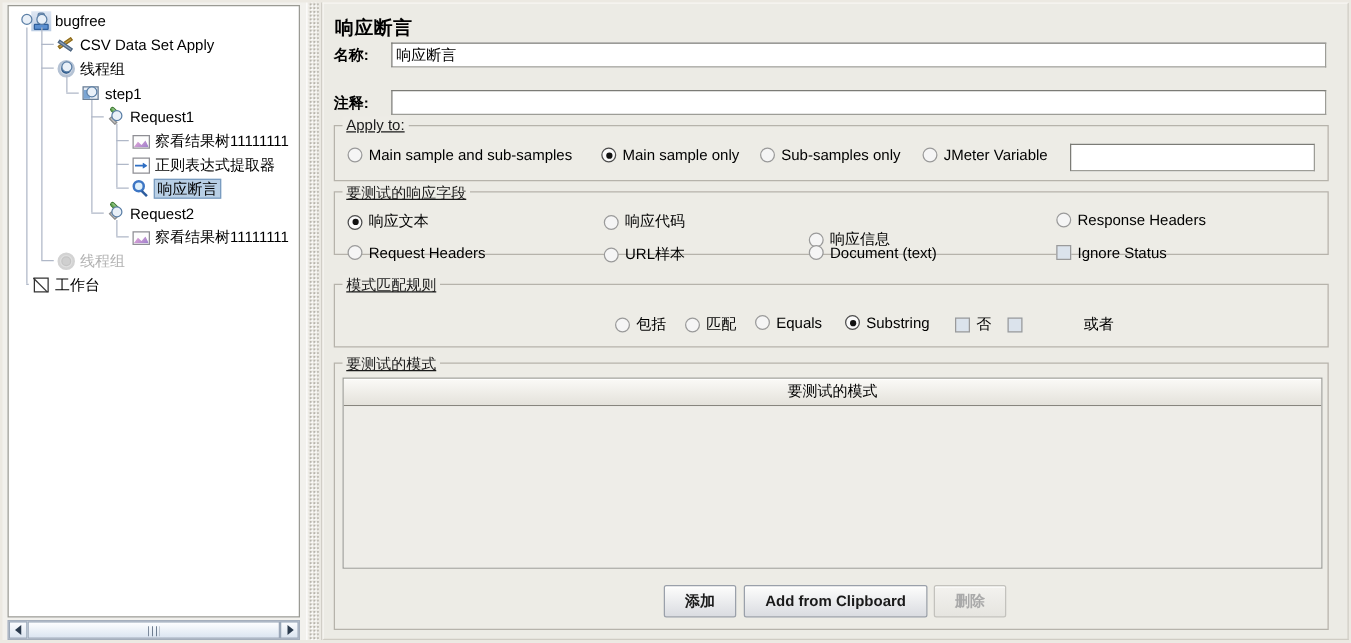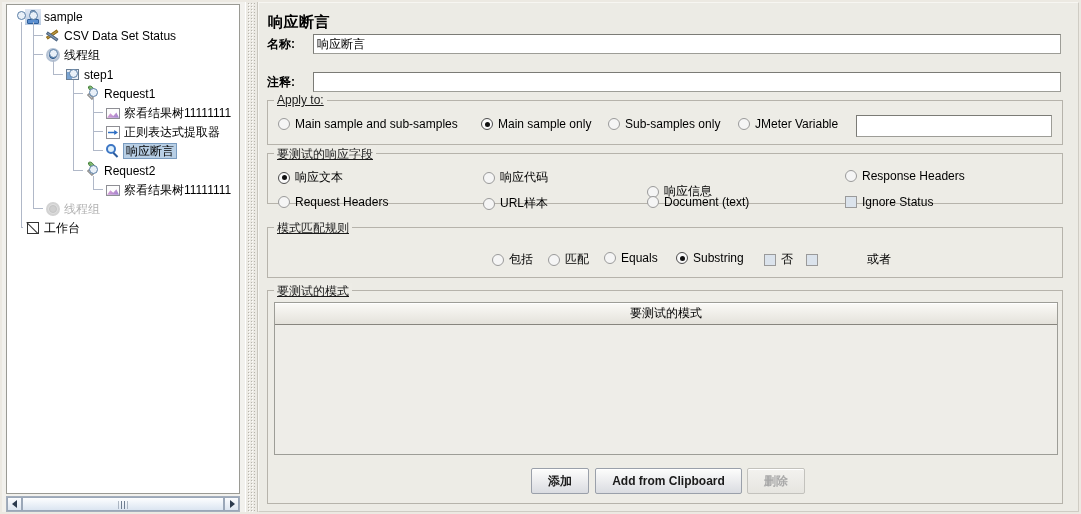--- a/index.html
+++ b/index.html
@@ -258,22 +258,22 @@
 </head>
 <body>
 
 <div id="app">
 
   <div id="left-panel">
 
     <div class="tree-scroll-frame">
       <div class="tree-inner" id="tree-inner">
 
-      <div class="tree-row" style="left: 18px; top: 2px;"><span class="ico ic-testplan"></span><span class="tree-label">sample</span></div>
-          <div class="tree-row" style="left: 38px; top: 21.2px;"><span class="ico ic-csv"></span><span class="tree-label">CSV Data Set Status</span></div>
+      <div class="tree-row" style="left: 18px; top: 2px;"><span class="ico ic-testplan"></span><span class="tree-label">bugfree</span></div>
+          <div class="tree-row" style="left: 38px; top: 21.2px;"><span class="ico ic-csv"></span><span class="tree-label">CSV Data Set Apply</span></div>
           <div class="tree-row" style="left: 38px; top: 40.4px;"><span class="ico ic-gear"></span><span class="tree-label">线程组</span></div>
           <div class="tree-row" style="left: 58px; top: 59.6px;"><span class="ico ic-controller"></span><span class="tree-label">step1</span></div>
           <div class="tree-row" style="left: 78px; top: 78.8px;"><span class="ico ic-sampler"></span><span class="tree-label">Request1</span></div>
           <div class="tree-row" style="left: 98px; top: 98px;"><span class="ico ic-listener"></span><span class="tree-label">察看结果树11111111</span></div>
           <div class="tree-row" style="left: 98px; top: 117.2px;"><span class="ico ic-extractor"></span><span class="tree-label">正则表达式提取器</span></div>
           <div class="tree-row" style="left: 98px; top: 136.4px;"><span class="ico ic-assert"></span><span class="tree-label selected">响应断言</span></div>
           <div class="tree-row" style="left: 78px; top: 155.6px;"><span class="ico ic-sampler"></span><span class="tree-label">Request2</span></div>
           <div class="tree-row" style="left: 98px; top: 174.8px;"><span class="ico ic-listener"></span><span class="tree-label">察看结果树11111111</span></div>
           <div class="tree-row" style="left: 38px; top: 194px;"><span class="ico ic-gear dim"></span><span class="tree-label disabled">线程组</span></div>
           <div class="tree-row" style="left: 18px; top: 213.2px;"><span class="ico ic-workbench"></span><span class="tree-label">工作台</span></div>

